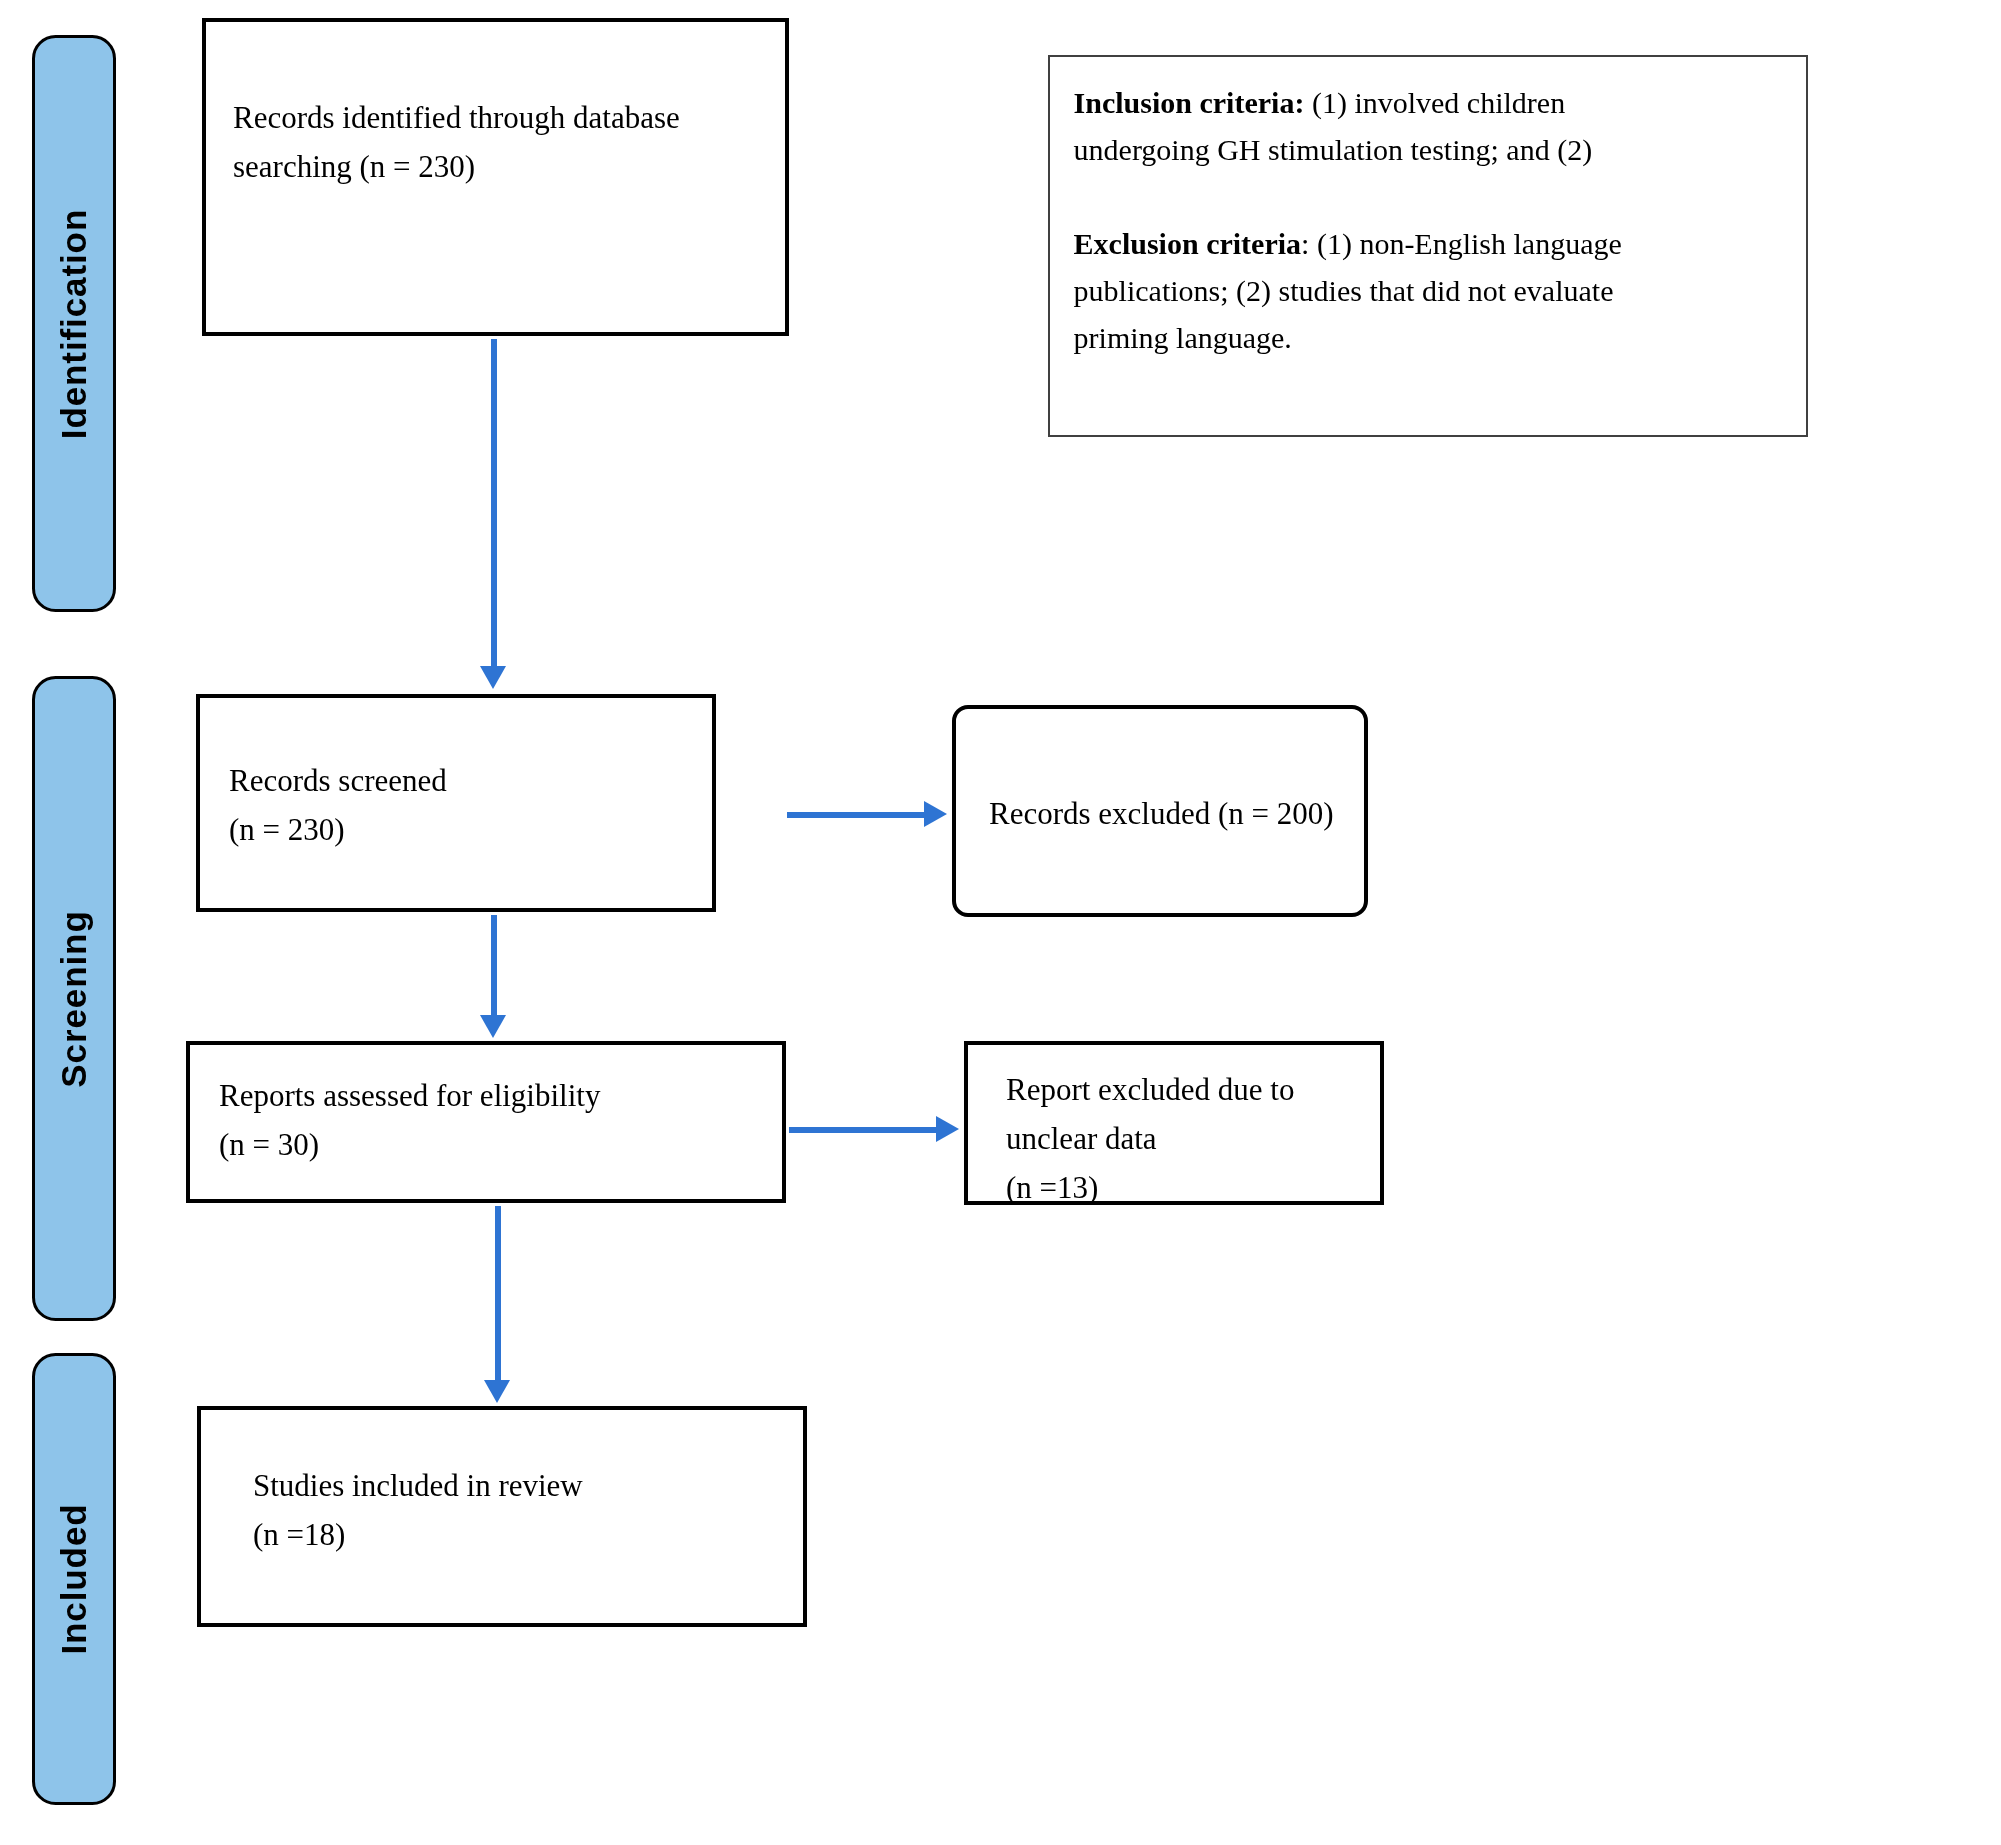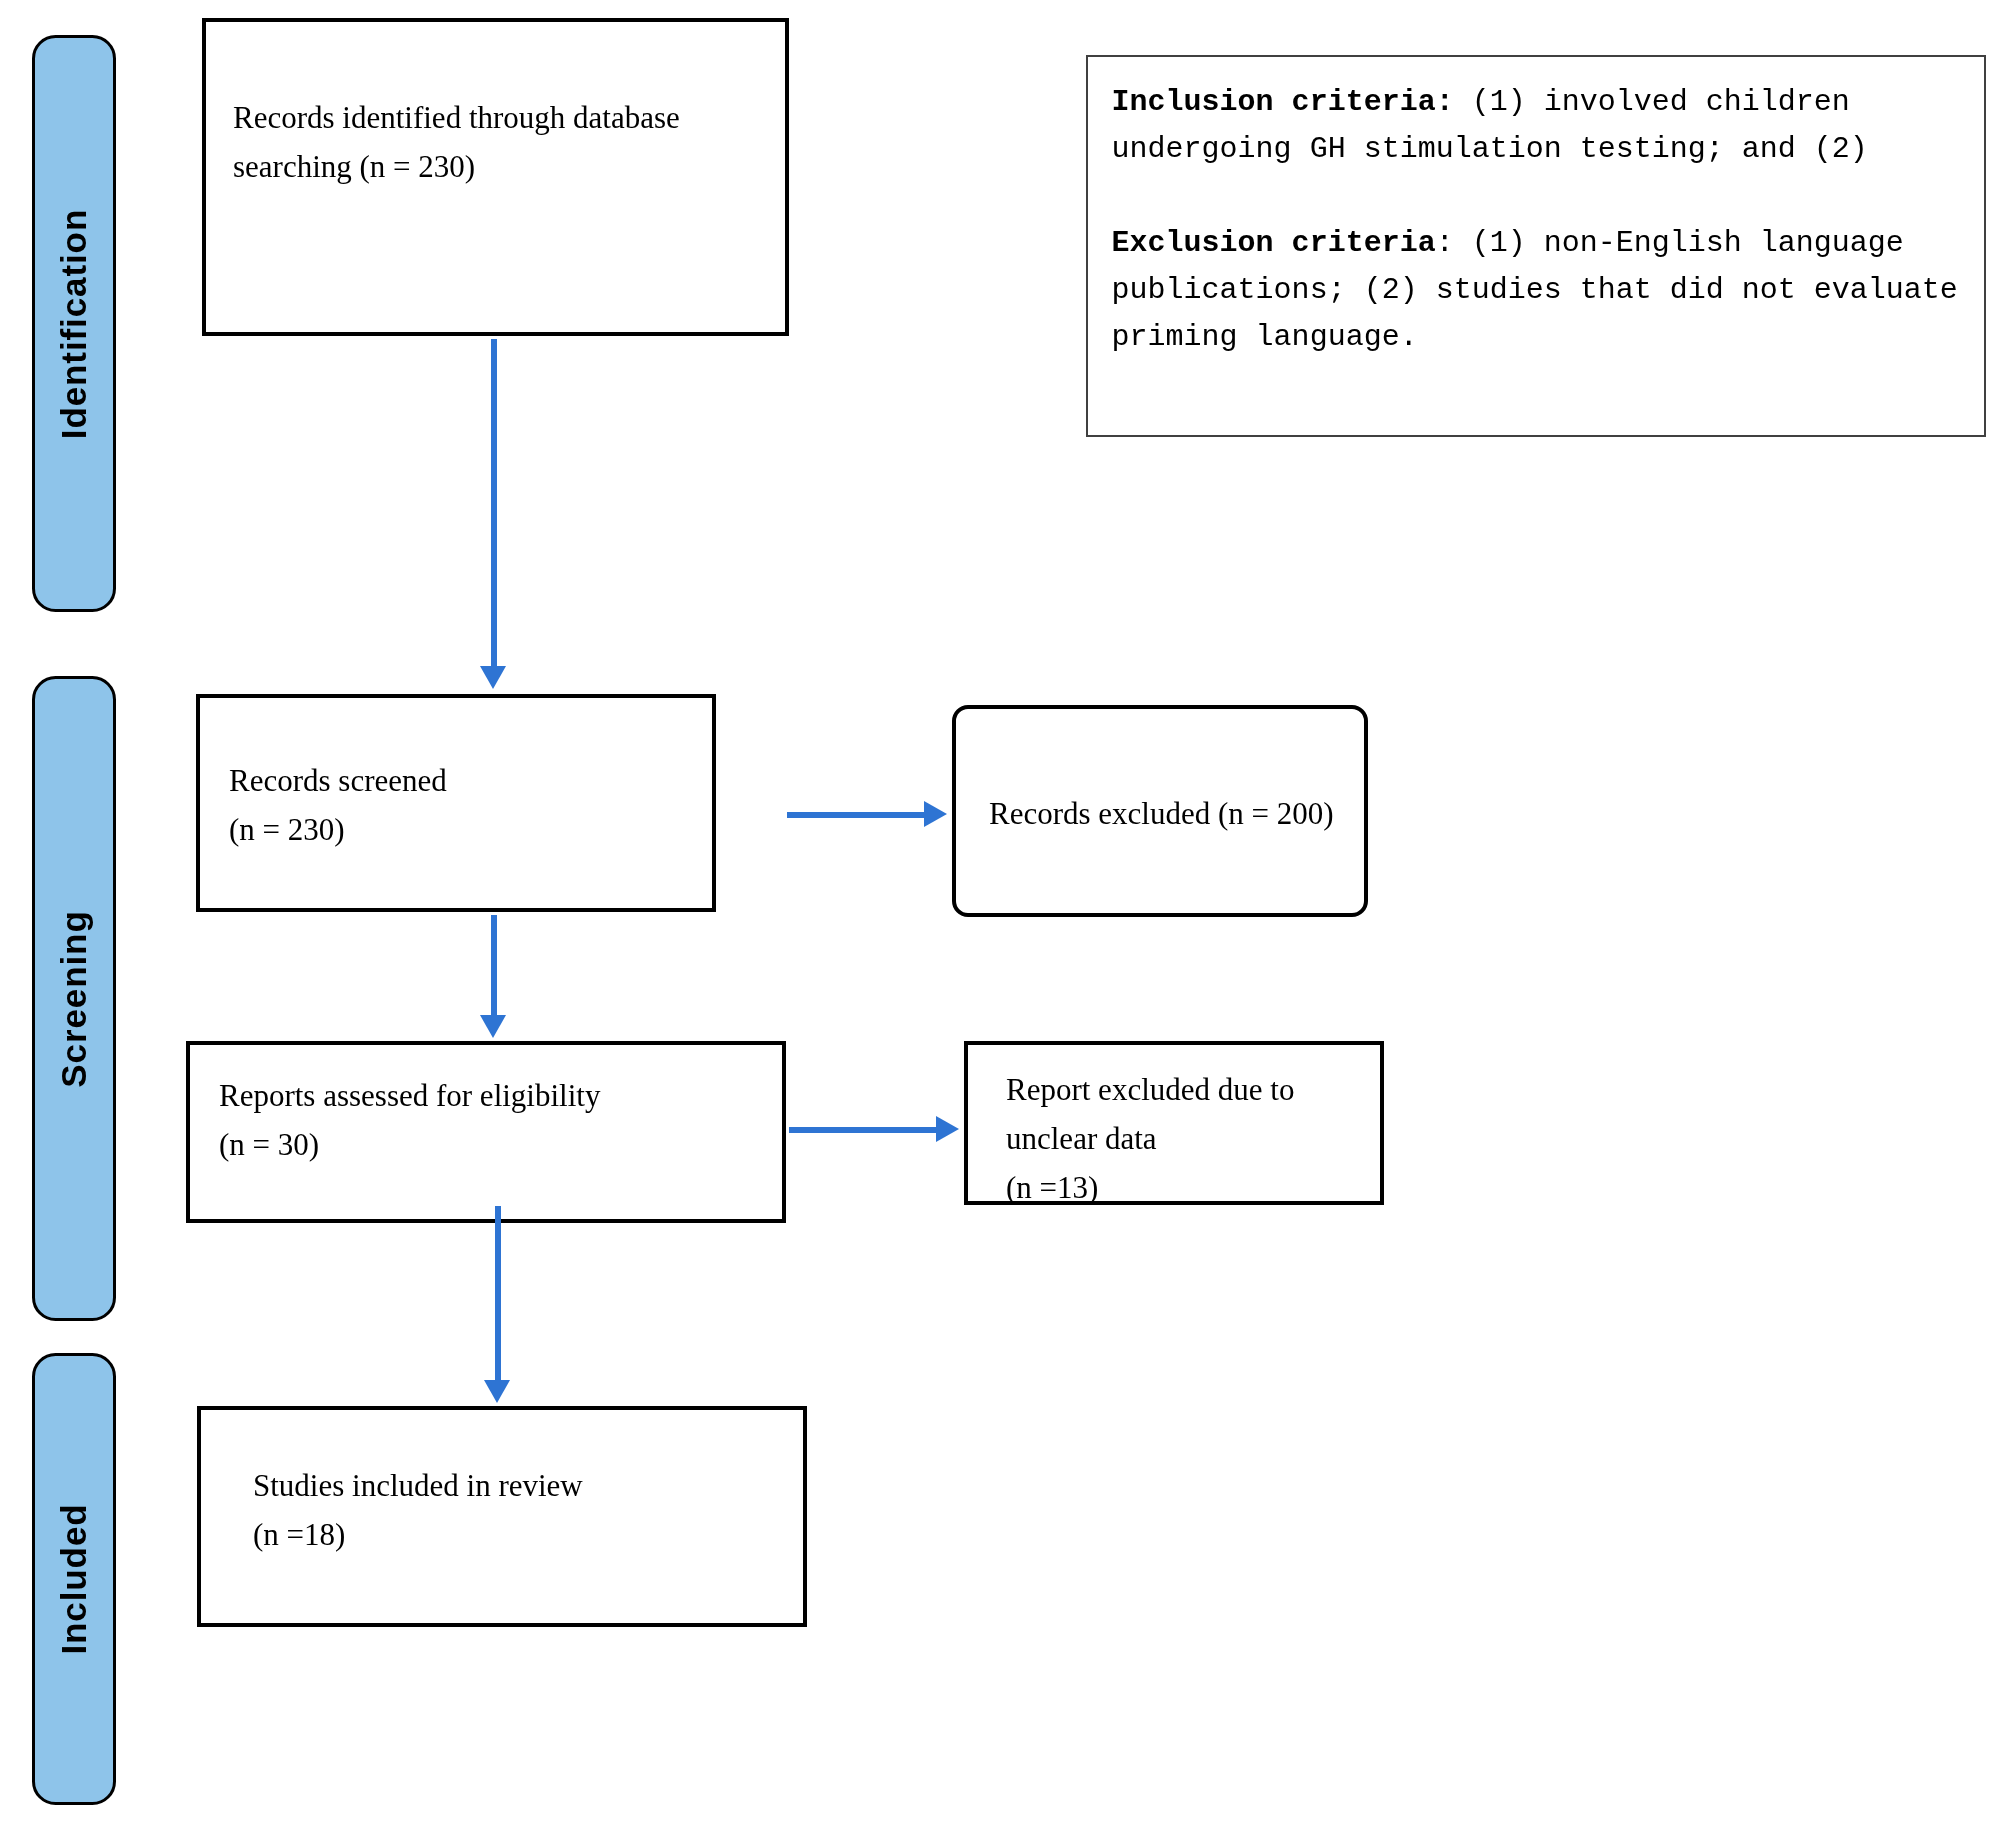--- a/index.html
+++ b/index.html
@@ -47,30 +47,30 @@
     background:var(--background);
     border:4.5px solid var(--box-border);
     box-sizing:border-box;
     font-size:31px;
     line-height:49px;
   }
   .flow-box .line{display:block;}
   .box-identified{left:202px;top:18px;width:587px;height:318px;padding:71px 22px 0 27px;}
   .box-screened{left:196px;top:694px;width:520px;height:218px;padding:58px 18px 0 29px;}
   .box-excluded{left:952px;top:705px;width:416px;height:212px;padding:80px 18px 0 33px;border-radius:16px;}
-  .box-assessed{left:186px;top:1041px;width:600px;height:182px;padding:25.5px 18px 0 29px;}
+  .box-assessed{left:186px;top:1041px;width:600px;height:162px;padding:25.5px 18px 0 29px;}
   .box-report-excluded{left:964px;top:1041px;width:420px;height:164px;padding:20px 18px 0 38px;}
   .box-included-studies{left:197px;top:1406px;width:610px;height:221px;padding:51px 18px 0 52px;}
   
   .criteria-box{
-    position:absolute;left:1086px;top:55px;width:900px;height:382px;
+    position:absolute;left:1048px;top:55px;width:760px;height:382px;
     border:2.7px solid var(--criteria-border);
     box-sizing:border-box;
     padding:22px 18px 0 23.6px;
-    font-family:Liberation Mono, monospace;
+    font-family:Liberation Serif, serif;
     font-size:30px;
     line-height:47px;
   }
   .criteria-para{margin:0;}
   .criteria-para + .criteria-para{margin-top:47px;}
   .cline{display:block;}
   .cline strong{font-weight:bold;}
   
   .arrow-shaft-v{position:absolute;width:5.5px;background:var(--arrow);}
   .arrow-shaft-h{position:absolute;height:5.5px;background:var(--arrow);}

